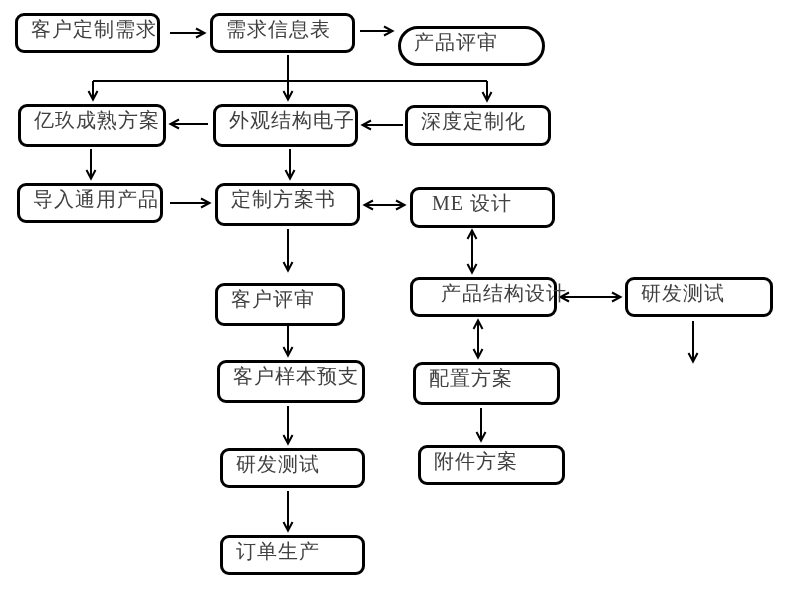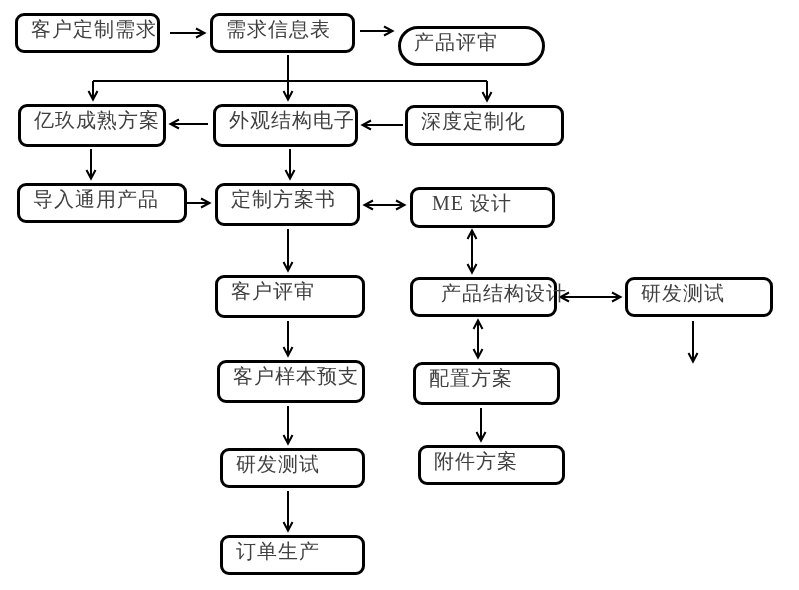--- a/index.html
+++ b/index.html
@@ -92,35 +92,35 @@
   <div class="node" style="left:398px; top:26px; width:147px; height:40px;border-radius:20px;">
     <span>产品评审</span>
   </div>
 
   <div class="node" style="left:18px; top:104px; width:148px; height:43px;font-family:Liberation Serif, serif;">
     <span>亿玖成熟方案</span>
   </div>
   <div class="node" style="left:213px; top:104px; width:145px; height:43px;">
     <span>外观结构电子</span>
   </div>
-  <div class="node" style="left:405px; top:105px; width:159px; height:41px;">
+  <div class="node" style="left:405px; top:105px; width:146px; height:41px;">
     <span>深度定制化</span>
   </div>
 
-  <div class="node" style="left:17px; top:183px; width:170px; height:40px;">
+  <div class="node" style="left:17px; top:183px; width:146px; height:40px;">
     <span>导入通用产品</span>
   </div>
   <div class="node" style="left:215px; top:183px; width:145px; height:43px;">
     <span>定制方案书</span>
   </div>
   <div class="node" style="left:410px; top:187px; width:145px; height:41px;padding-left:19px;">
     <span>ME 设计</span>
   </div>
 
-  <div class="node" style="left:215px; top:275px; width:150px; height:43px;">
+  <div class="node" style="left:215px; top:283px; width:130px; height:43px;">
     <span>客户评审</span>
   </div>
   <div class="node" style="left:410px; top:277px; width:147px; height:40px;padding-left:28px;">
     <span>产品结构设计</span>
   </div>
   <div class="node" style="left:625px; top:277px; width:148px; height:40px;">
     <span>研发测试</span>
   </div>
 
   <div class="node" style="left:217px; top:360px; width:148px; height:43px;">

